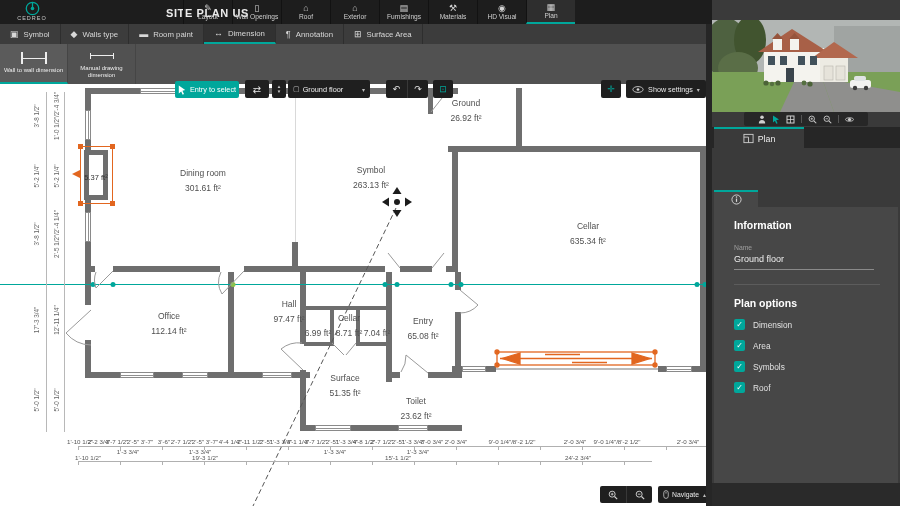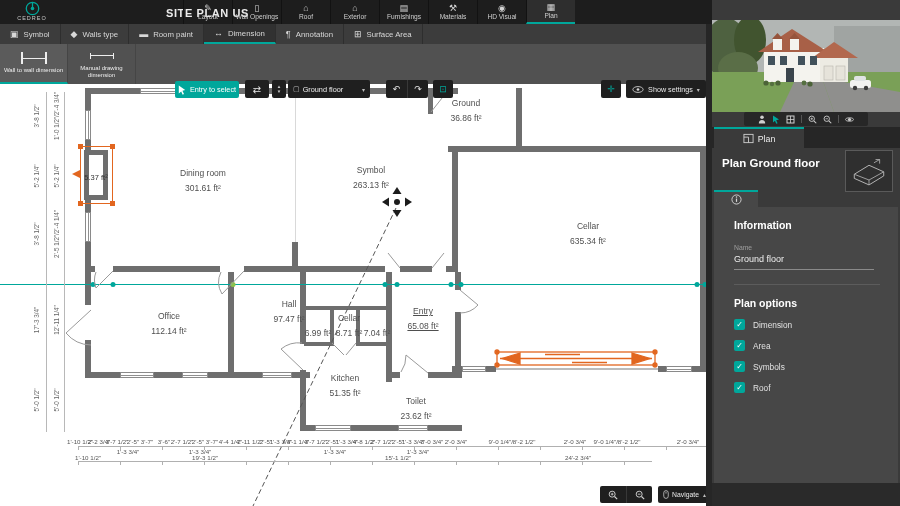--- a/index.html
+++ b/index.html
@@ -370,21 +370,21 @@
         <div class="room-area">301.61 ft²</div>
       </div>
 
       <div class="room" style="left: 371px; top: 79px;">
         <div class="room-name">Symbol</div>
         <div class="room-area">263.13 ft²</div>
       </div>
 
       <div class="room" style="left: 466px; top: 12px;">
         <div class="room-name">Ground</div>
-        <div class="room-area">36.86 ft²</div>
+        <div class="room-area">26.92 ft²</div>
       </div>
 
       <div class="room" style="left: 588px; top: 135px;">
         <div class="room-name">Cellar</div>
         <div class="room-area">635.34 ft²</div>
       </div>
 
       <div class="room" style="left: 169px; top: 225px;">
         <div class="room-name">Office</div>
         <div class="room-area">112.14 ft²</div>
@@ -403,27 +403,27 @@
       <div class="room" style="left: 318px; top: 242px;">
 
         <div class="room-area">6.99 ft²</div>
       </div>
 
       <div class="room" style="left: 377px; top: 242px;">
 
         <div class="room-area">7.04 ft²</div>
       </div>
 
-      <div class="room" style="left: 423px; top: 220px; text-decoration: underline;">
+      <div class="room" style="left: 423px; top: 230px;">
         <div class="room-name">Entry</div>
         <div class="room-area">65.08 ft²</div>
       </div>
 
       <div class="room" style="left: 345px; top: 287px;">
-        <div class="room-name">Kitchen</div>
+        <div class="room-name">Surface</div>
         <div class="room-area">51.35 ft²</div>
       </div>
 
       <div class="room" style="left: 416px; top: 310px;">
         <div class="room-name">Toilet</div>
         <div class="room-area">23.62 ft²</div>
       </div>
     </div>
 
   <div class="vrail" style="left:46px;top:8px;height:340px"></div>
@@ -641,31 +641,20 @@
   <div id="side-tabstrip">
     <div id="side-tab">
       <svg width="11" height="11" viewBox="0 0 12 12">
         <rect x="1" y="1.5" width="10" height="9" fill="none" stroke="#cccccc" stroke-width="1"></rect>
         <path d="M1 4.5 h5 v6" fill="none" stroke="#cccccc" stroke-width="1"></path>
       </svg>
       <span class="lbl">Plan</span>
     </div>
   </div>
 
-  <div id="side-header">
-    <div id="side-title">Plan Ground floor</div>
-    <div id="slab-box">
-      <svg width="40" height="36" viewBox="0 0 48 44">
-        <path d="M6 26 L24 15 L42 23 L42 28 L24 39 L6 31 Z" fill="none" stroke="#b5b5b5" stroke-width="1.2"></path>
-        <path d="M6 26 L24 33 L42 23" fill="none" stroke="#b5b5b5" stroke-width="1"></path>
-        <path d="M24 33 L24 39" stroke="#b5b5b5" stroke-width="1"></path>
-        <path d="M30 12 l7 -4 M37 8 l0 5 M37 8 l-5 0" fill="none" stroke="#b5b5b5" stroke-width="1"></path>
-      </svg>
-    </div>
-  </div>
 
   <div id="info-tab">
     <svg width="11" height="11" viewBox="0 0 12 12">
       <circle cx="6" cy="6" r="5" fill="none" stroke="#d8d8d8" stroke-width="1"></circle>
       <line x1="6" y1="5" x2="6" y2="8.6" stroke="#d8d8d8" stroke-width="1.3"></line>
       <circle cx="6" cy="3.2" r="0.8" fill="#d8d8d8"></circle>
     </svg>
   </div>
 
   <div id="side-body">

